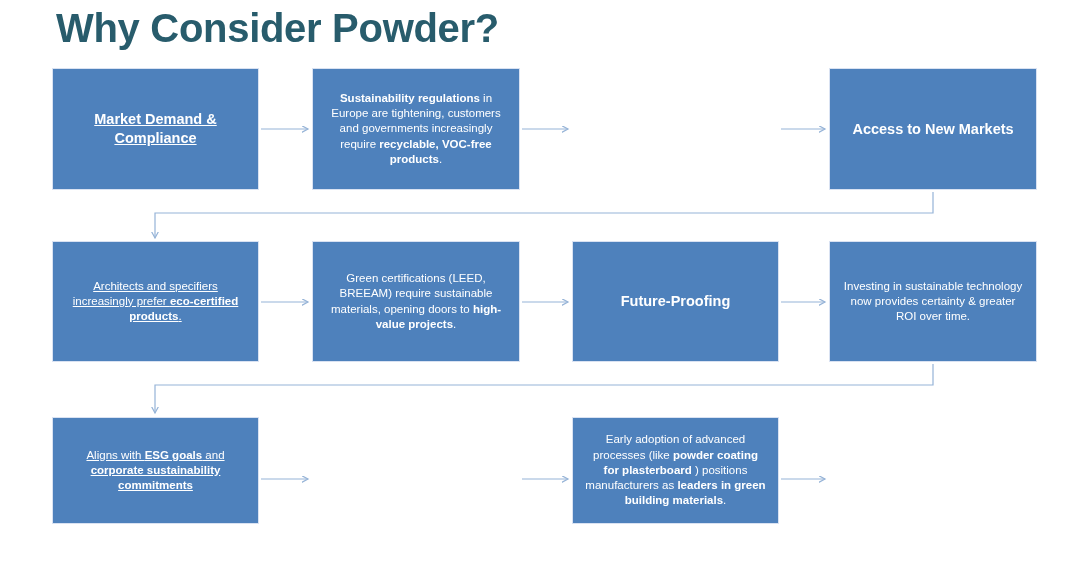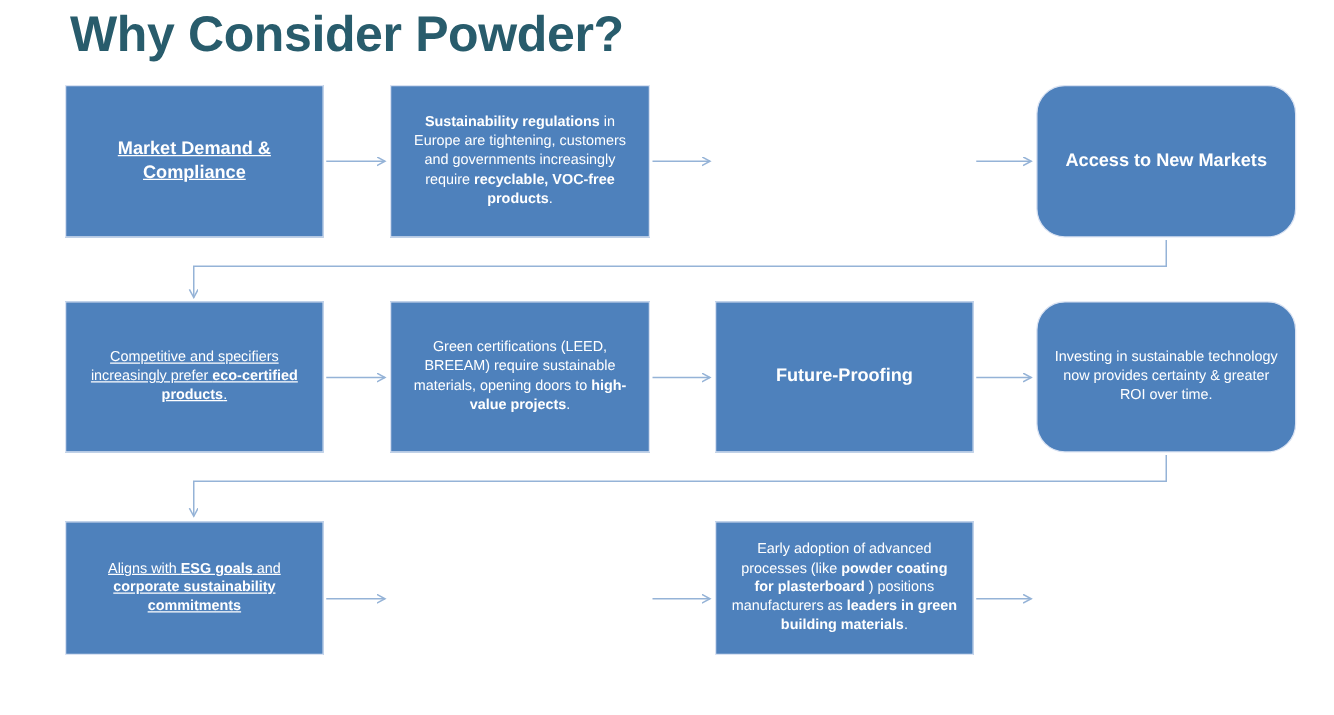--- a/index.html
+++ b/index.html
@@ -34,21 +34,21 @@
   }
   .box .inner { padding: 4px 12px; }
   .body-box { font-size: 11.5px; line-height: 1.33; }
   .header-box { font-size: 14.5px; font-weight: bold; line-height: 1.3; }
   .b { font-weight: bold; }
 
   
   .c0 { left: 52px;  width: 207px; text-decoration: underline; }
   .c1 { left: 312px; width: 208px; }
   .c2 { left: 572px; width: 207px; }
-  .c3 { left: 829px; width: 208px; border-radius: 23px; }
+  .c3 { left: 829px; width: 208px; }
   
   .r0 { top: 68px;  height: 122px; }
   .r1 { top: 241px; height: 121px; }
   .r2 { top: 417px; height: 107px; }
 
   .connectors {
     position: absolute;
     left: 0; top: 0;
     width: 1067px; height: 572px;
     pointer-events: none;
@@ -94,21 +94,21 @@
     <div class="inner"><span class="b">Market Demand &amp; Compliance</span></div>
   </div>
   <div class="box body-box r0 c1">
     <div class="inner"><span class="b">Sustainability regulations</span><span> in Europe are tightening, customers and governments increasingly require </span><span class="b">recyclable, VOC-free products</span><span>.</span></div>
   </div>
   <div class="box header-box r0 c3">
     <div class="inner"><span class="b">Access to New Markets</span></div>
   </div>
 
   <div class="box body-box r1 c0">
-    <div class="inner"><span>Competitive and specifiers increasingly prefer </span><span class="b">eco-certified products</span><span>.</span></div>
+    <div class="inner"><span>Architects and specifiers increasingly prefer </span><span class="b">eco-certified products</span><span>.</span></div>
   </div>
   <div class="box body-box r1 c1">
     <div class="inner"><span>Green certifications (LEED, BREEAM) require sustainable materials, opening doors to </span><span class="b">high-value projects</span><span>.</span></div>
   </div>
   <div class="box header-box r1 c2">
     <div class="inner"><span class="b">Future-Proofing</span></div>
   </div>
   <div class="box body-box r1 c3">
     <div class="inner"><span>Investing  in sustainable technology now provides certainty &amp; greater ROI over time.</span></div>
   </div>

